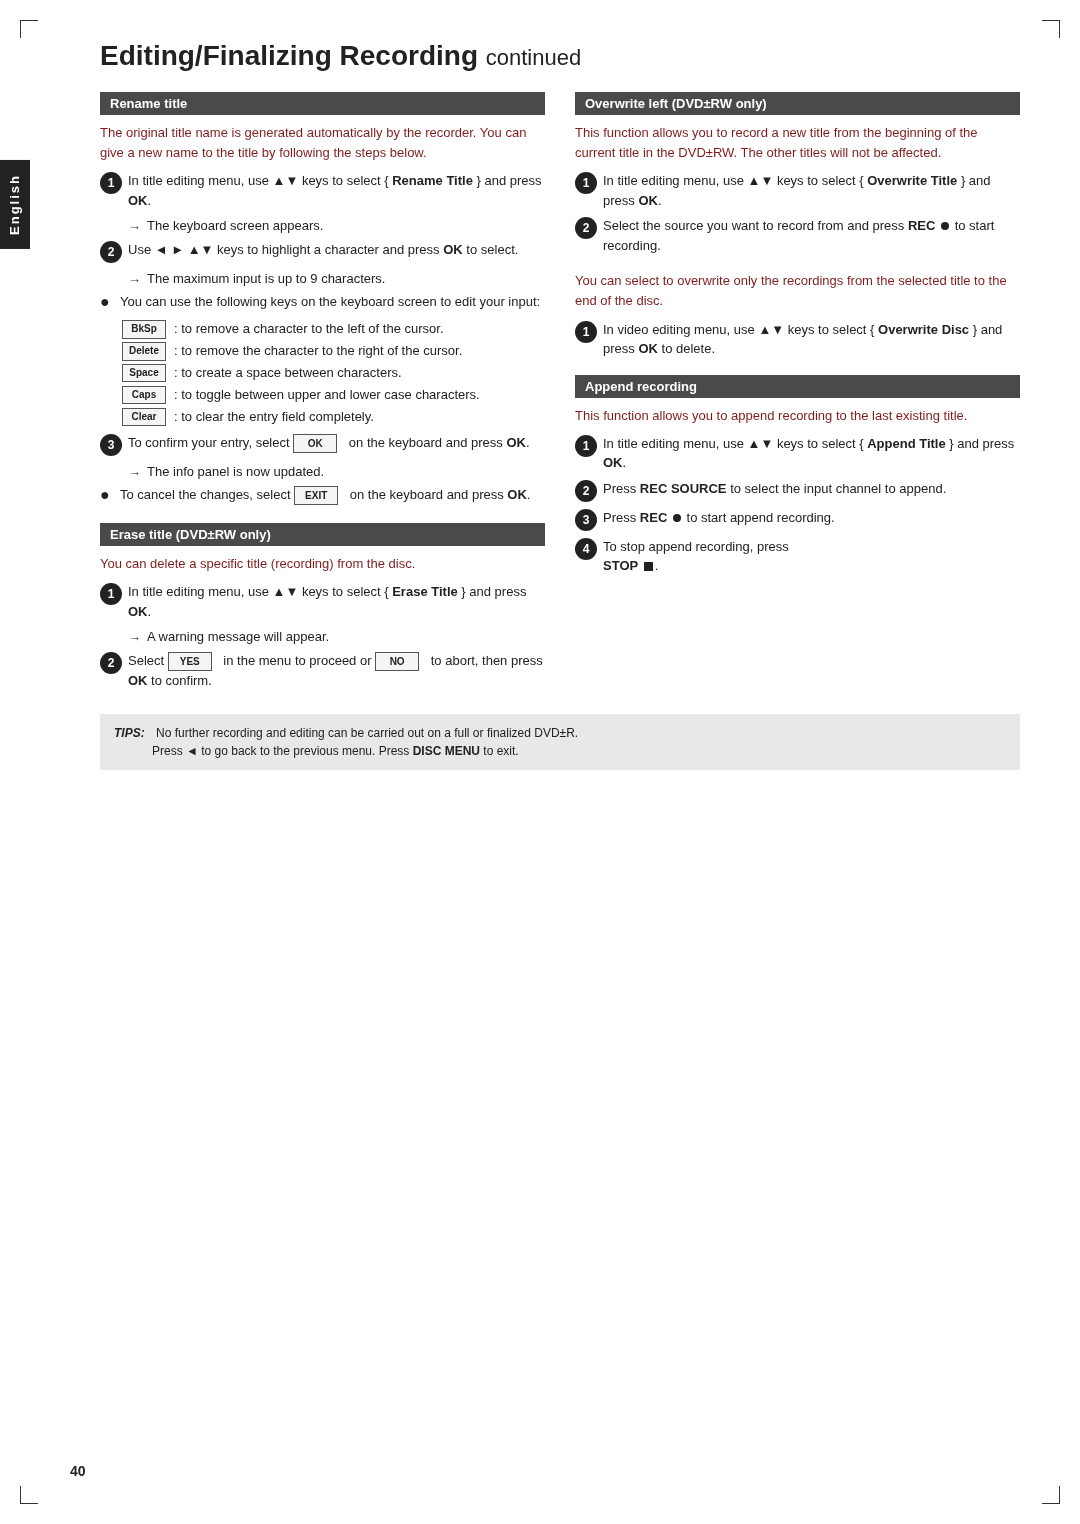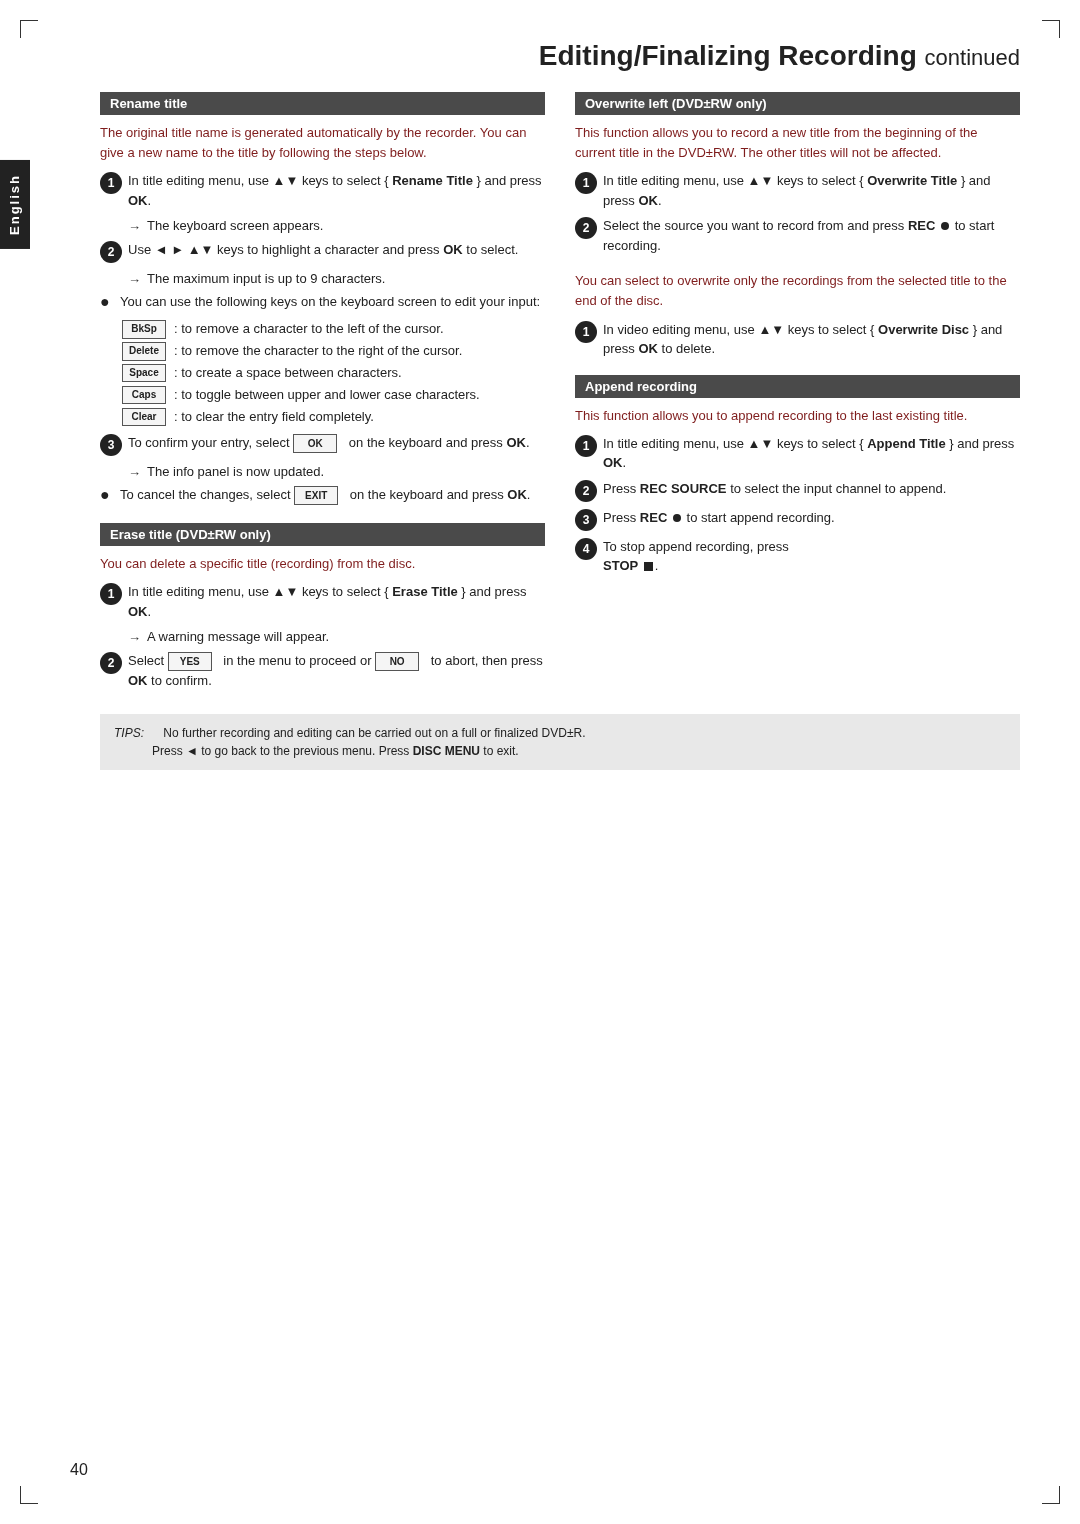--- a/index.html
+++ b/index.html
@@ -40,21 +40,20 @@
       font-weight: bold;
       letter-spacing: 2px;
     }
 
     
     .main-title {
       font-size: 28px;
       font-weight: bold;
       margin-bottom: 20px;
       padding-left: 40px;
-      text-align: right;
     }
     .main-title span.continued {
       font-size: 22px;
       font-weight: normal;
     }
 
     
     .columns {
       display: flex;
       gap: 30px;
@@ -119,34 +118,34 @@
     .key-desc { flex: 1; }
 
     
     .b { font-weight: bold; }
 
     
     .page-num {
       position: absolute;
       bottom: 45px;
       left: 70px;
-      font-size: 16px;
-      font-weight: normal;
+      font-size: 14px;
+      font-weight: bold;
     }
 
     
     .tips-box {
       background: #e8e8e8;
       padding: 10px 14px;
       margin-top: 18px;
       margin-left: 40px;
       font-size: 12px;
       line-height: 1.5;
     }
-    .tips-label { font-weight: normal; font-style: italic; margin-right: 16px; }
+    .tips-label { font-weight: bold; font-style: italic; margin-right: 8px; }
 
     
     .rec-bullet { display: inline-block; width: 8px; height: 8px; background: #222; border-radius: 50%; margin: 0 2px 1px 2px; vertical-align: middle; }
     .stop-sq { display: inline-block; width: 9px; height: 9px; background: #222; margin: 0 2px 1px 2px; vertical-align: middle; }
   </style>
 </head>
 <body>
 
 <div class="page">
 

